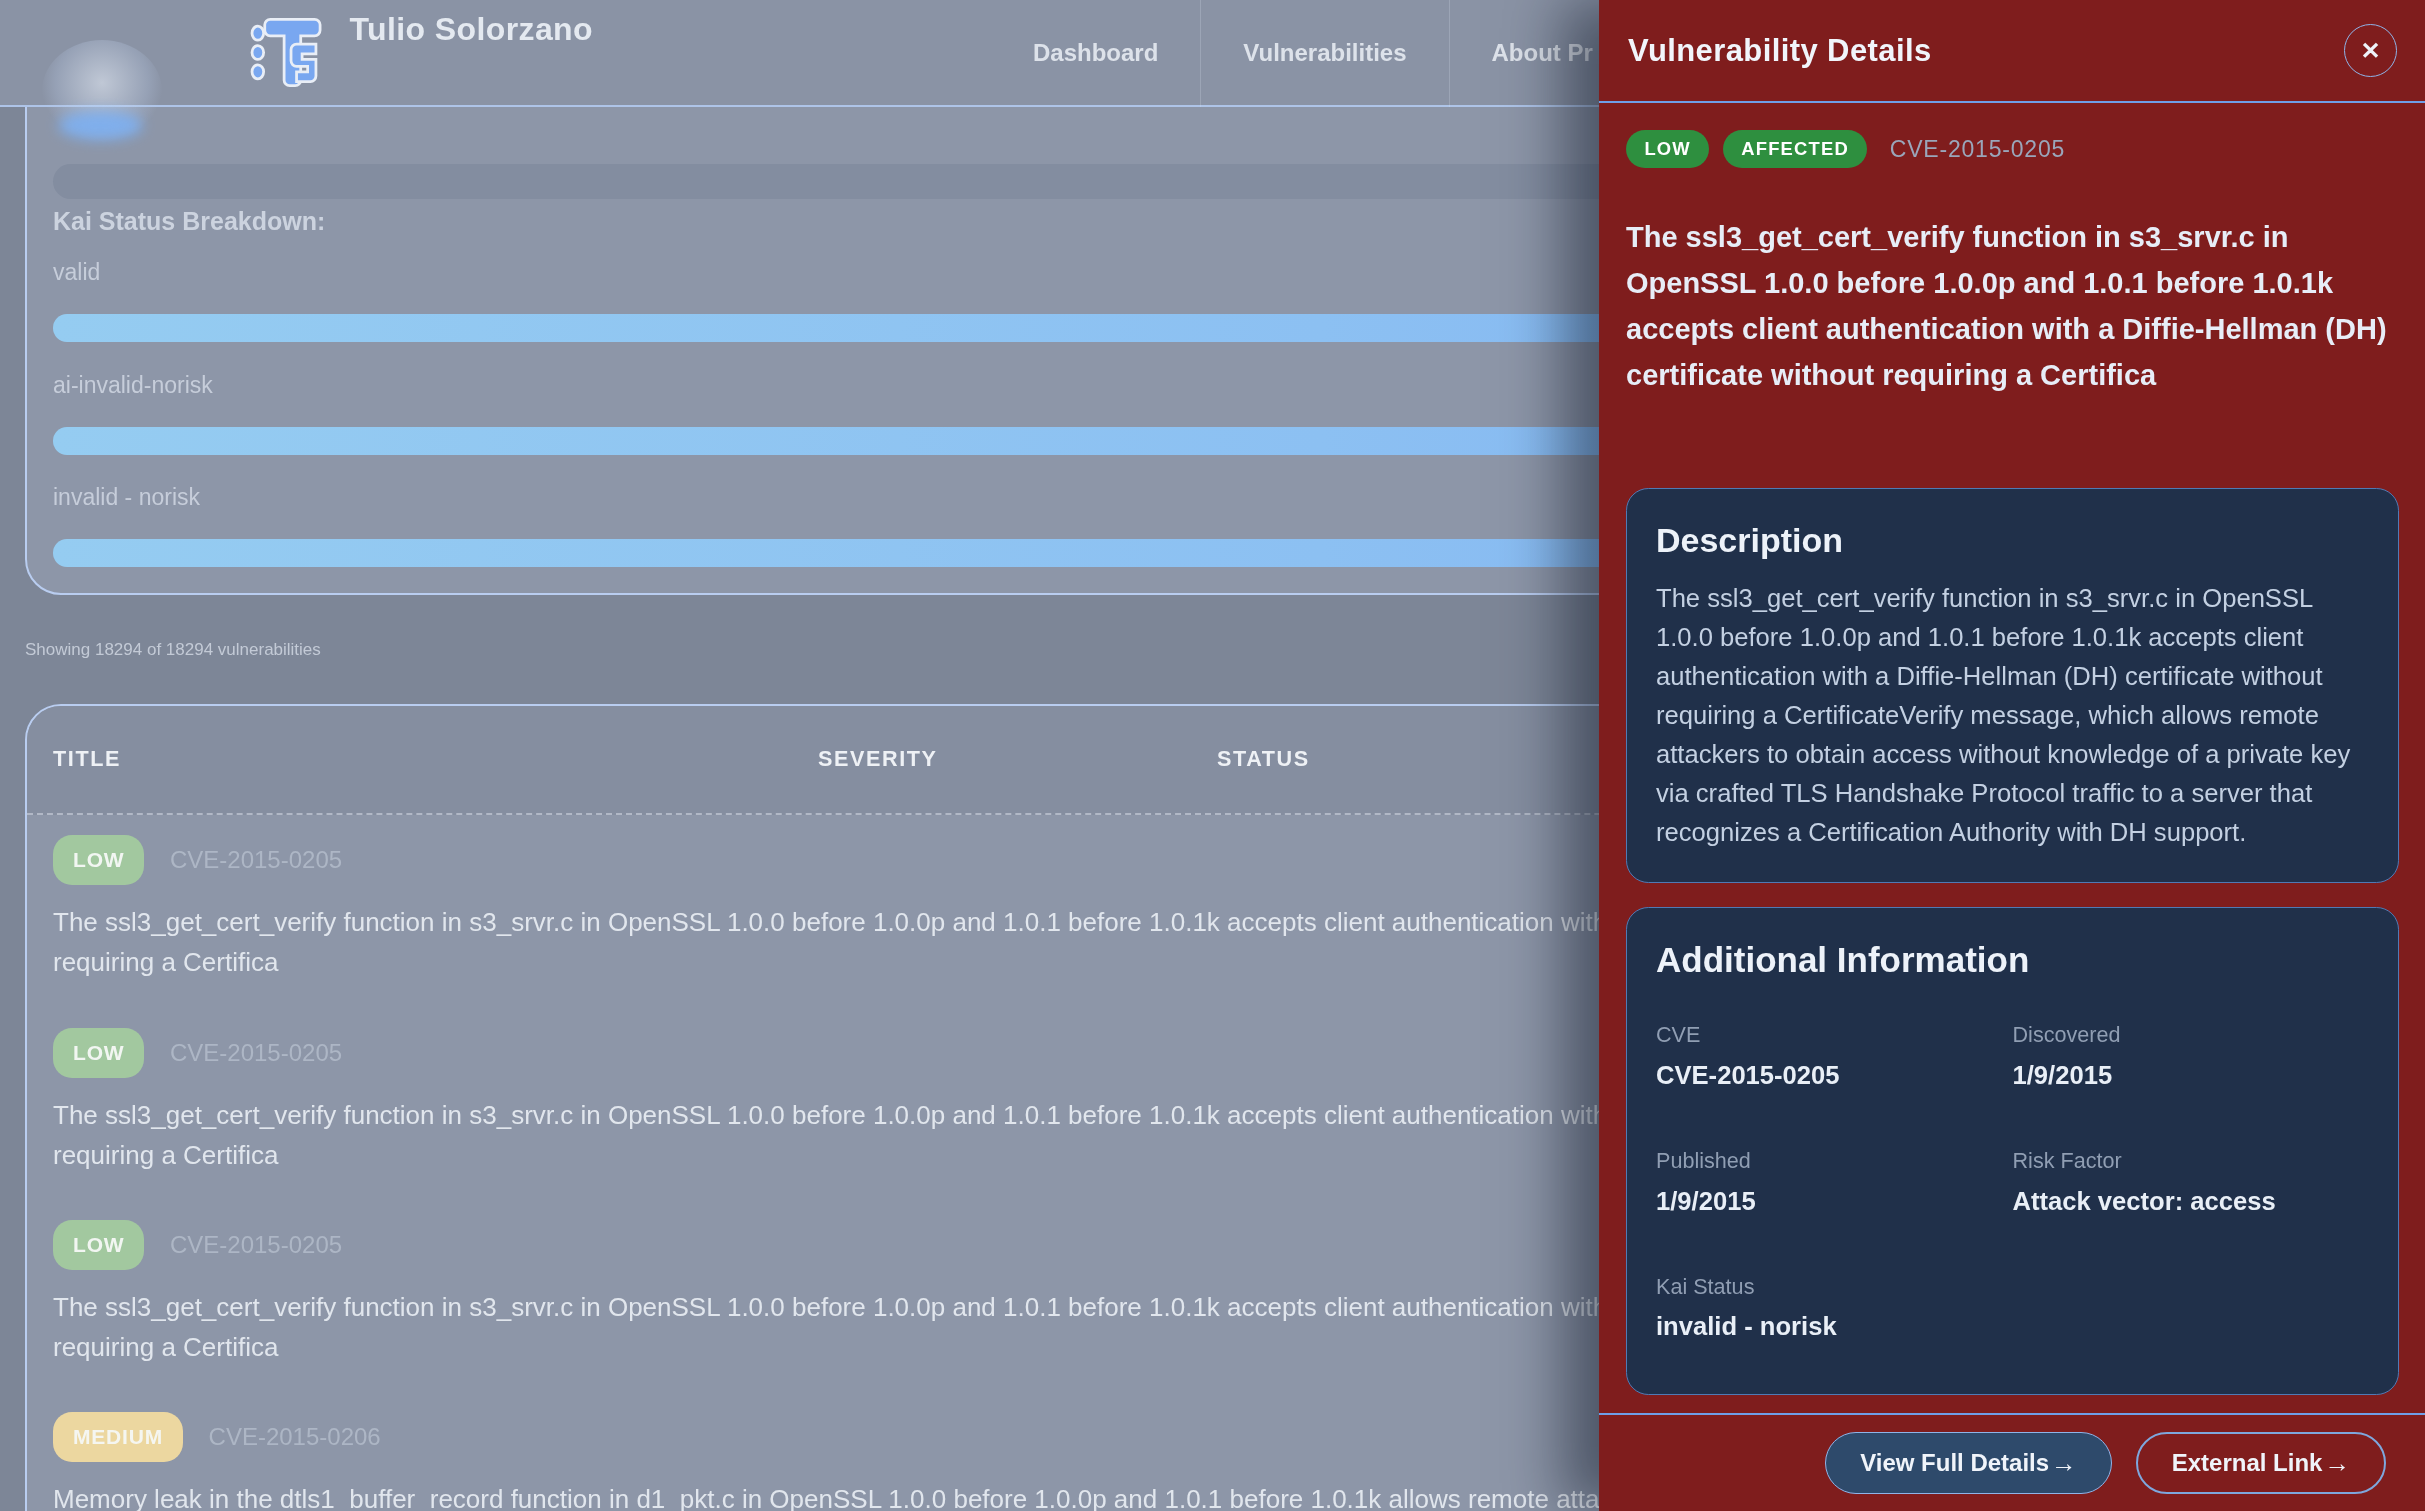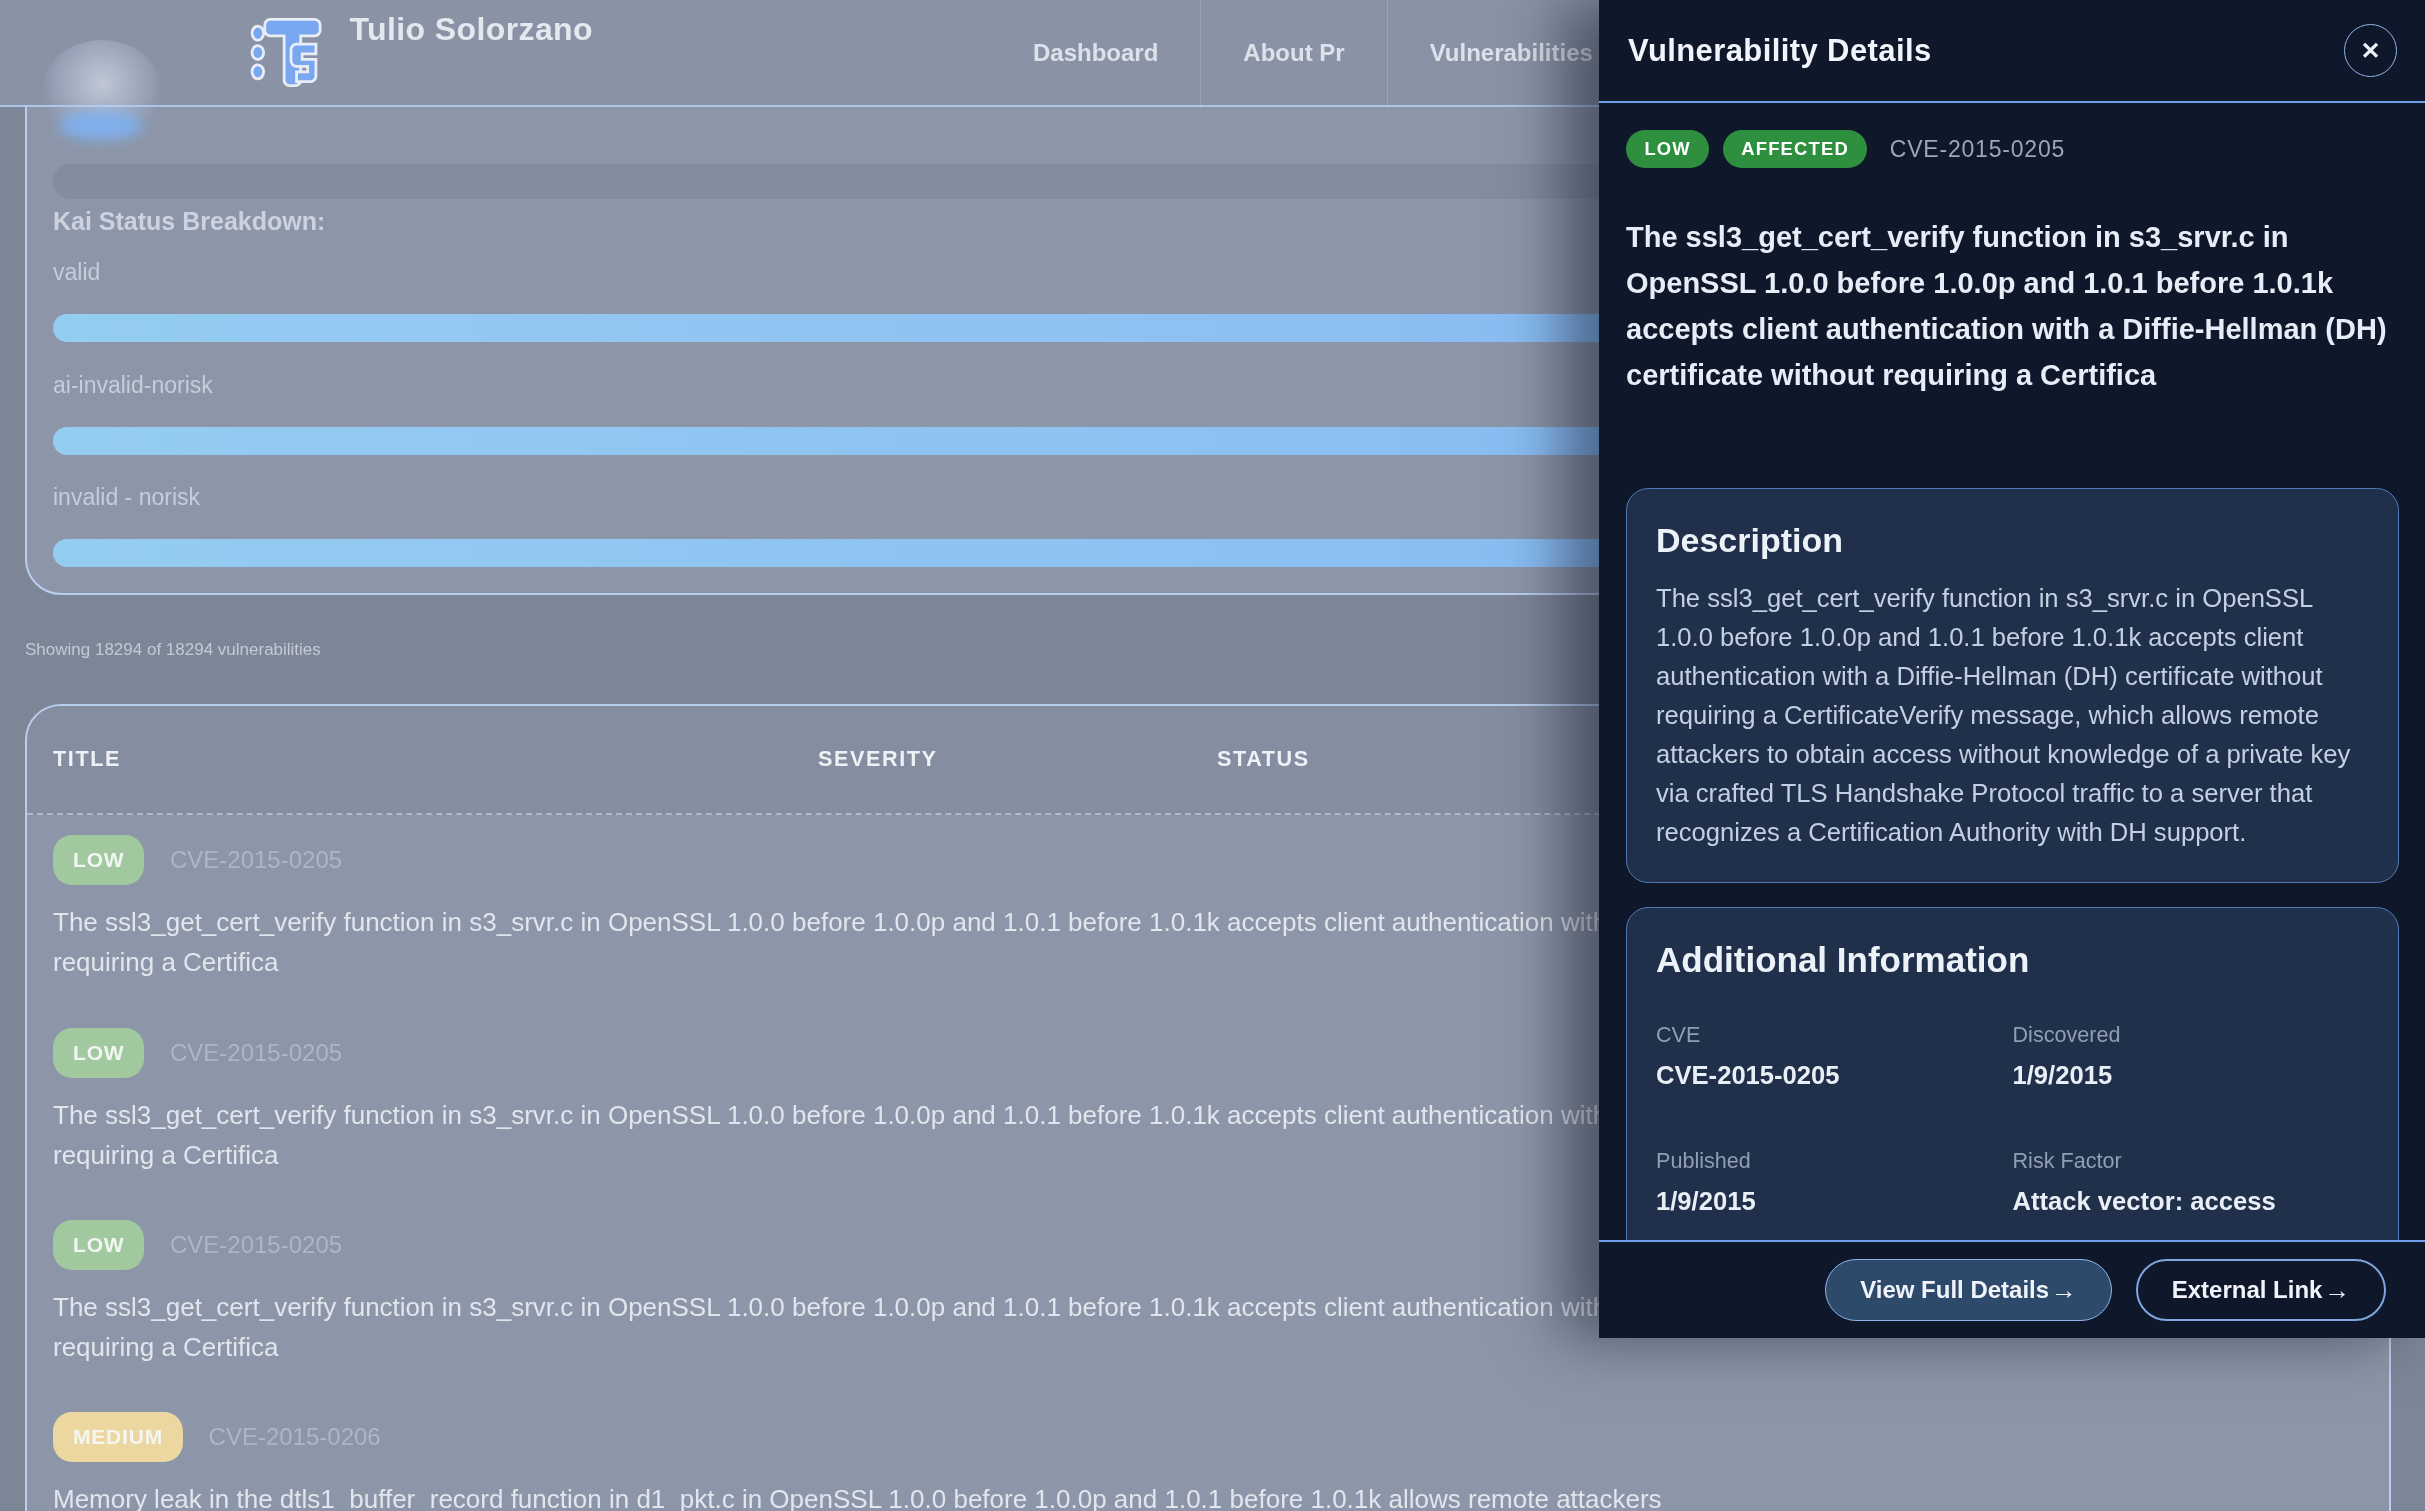--- a/index.html
+++ b/index.html
@@ -71,22 +71,22 @@
     font-size:21px; font-weight:bold; letter-spacing:0.8px; white-space:nowrap;
   }
   .badge.low-dim { background:#a2c89f; color:#f2f6f2; }
   .badge.med-dim { background:#ecd7a0; color:#f5f6f1; }
   .cve-dim { font-size:24px; color:#adb6c5; }
   .desc { margin-top:17px; font-size:26px; line-height:40px; color:#e1e6ed; white-space:nowrap; overflow:hidden; }
   .desc + .desc { margin-top:0; }
 
   
   .panel {
-    position:absolute; top:0; right:0; width:827px; height:1338px; z-index:10;
-    background:#0f172a; box-shadow:-36px 0 56px rgba(14,22,38,0.5);
+    position:absolute; top:0; right:0; width:827px; height:1511px; z-index:10;
+    background:#7f1d1d; box-shadow:-36px 0 56px rgba(14,22,38,0.5);
     display:flex; flex-direction:column;
   }
   .panel-header {
     flex:none; height:103px; padding:0 29px;
     display:flex; align-items:center; justify-content:space-between;
     border-bottom:2.4px solid #6f9fe8;
   }
   .panel-title { font-size:31px; font-weight:bold; color:#f1f5fb; letter-spacing:0.4px; }
   .close-btn {
     width:53px; height:53px; border-radius:50%; border:1.6px solid #8fb4e8;
@@ -141,22 +141,22 @@
           <ellipse cx="10" cy="30" rx="4.2" ry="5"></ellipse>
           <ellipse cx="10" cy="44" rx="4.2" ry="5"></ellipse>
           <path d="M19 6 h32 a4 4 0 0 1 4 4 v4 a4 4 0 0 1 -4 4 h-10 v32 a4 4 0 0 1 -4 4 h-4 a4 4 0 0 1 -4 -4 V18 h-10 a4 4 0 0 1 -4 -4 v-4 a4 4 0 0 1 4 -4 z"></path>
           <path d="M40 24 h12 v7 h-10 v4 h10 v12 a4 4 0 0 1 -4 4 h-10 v-7 h8 v-4 h-8 a4 4 0 0 1 -4 -4 v-8 a4 4 0 0 1 4 -4 z" fill="#79a7f0"></path>
         </g>
       </svg>
       <span class="brand-name">Tulio Solorzano</span>
     </div>
     <nav class="nav-items">
       <div class="nav-item">Dashboard</div>
+      <div class="nav-item">Vulnerabilities</div>
       <div class="nav-item">About Pr</div>
-      <div class="nav-item">Vulnerabilities</div>
     </nav>
   </header>
 
   <div class="blob"></div>
 
   <section class="card kai-card">
     <div class="skel-bar"></div>
     <div class="kai-title">Kai Status Breakdown:</div>
     <div class="kai-label l0">valid</div>
     <div class="kai-bar b0"></div>

